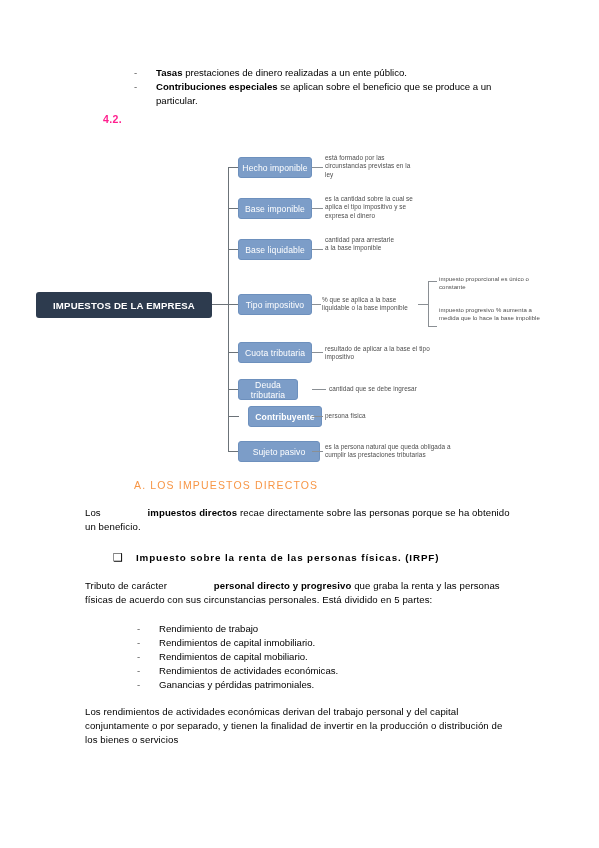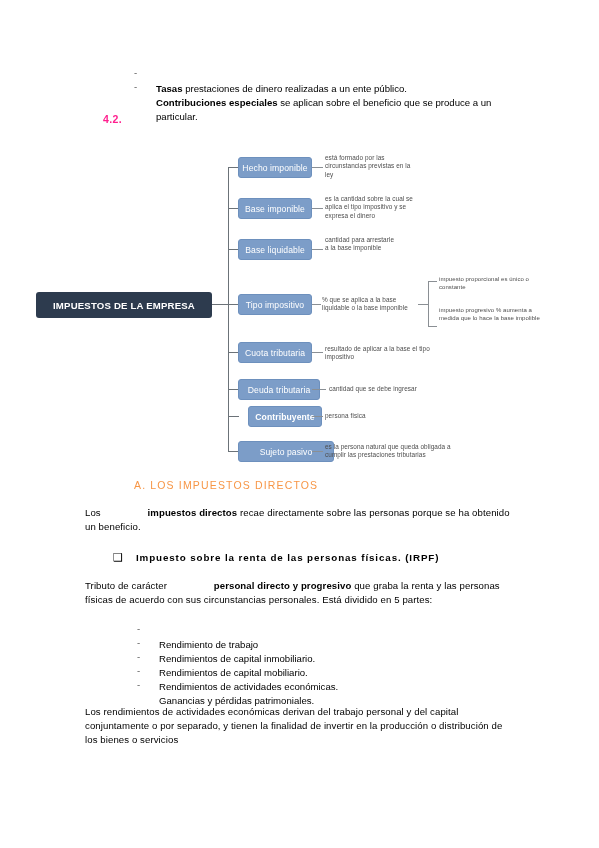--- a/index.html
+++ b/index.html
@@ -33,21 +33,21 @@
     display: flex;
     font-size: 9.6px;
     line-height: 14.2px;
     color: #000;
   }
   .bullet-dash {
     width: 22px;
     flex: 0 0 22px;
     color: #555;
   }
-  .bullet-txt { flex: 1 1 auto; margin-top: 16px; }
+  .bullet-txt { flex: 1 1 auto; }
 
   
   .h-num {
     position: absolute;
     font-weight: bold;
     font-size: 10.5px;
     color: #ff1f8e;
     letter-spacing: 0.04em;
   }
   .h-pink {
@@ -186,31 +186,31 @@
     <div class="line line-thin-h" style="left:428px; top:326px; width:9px;"></div>
     <div class="desc2" style="left:439px; top:275px; width:105px;">impuesto proporcional es único o constante</div>
     <div class="desc2" style="left:439px; top:306px; width:105px;">impuesto progresivo % aumenta a medida que lo hace la base impolible</div>
 
     <div class="line line-h" style="left:228px; top:352px; width:11px;"></div>
     <div class="node" style="left:238px; top:342px; width:74px; height:21px;">Cuota tributaria</div>
     <div class="line line-thin-h" style="left:312px; top:352px; width:11px;"></div>
     <div class="desc" style="left:325px; top:345px; width:114px;">resultado de aplicar a la base el tipo impositivo</div>
 
     <div class="line line-h" style="left:228px; top:389px; width:11px;"></div>
-    <div class="node" style="left:238px; top:379px; width:82px; height:21px;">Deuda tributaria</div>
+    <div class="node" style="left:238px; top:379px; width:60px; height:21px;">Deuda tributaria</div>
     <div class="line line-thin-h" style="left:312px; top:389px; width:14px;"></div>
     <div class="desc" style="left:329px; top:385px; width:130px;">cantidad que se debe ingresar</div>
 
     <div class="line line-h" style="left:228px; top:416px; width:11px;"></div>
     <div class="node" style="left:248px; top:406px; width:74px; height:21px;font-weight:bold;">Contribuyente</div>
     <div class="line line-thin-h" style="left:312px; top:416px; width:11px;"></div>
     <div class="desc" style="left:325px; top:412px; width:90px;">persona física</div>
 
     <div class="line line-h" style="left:228px; top:451px; width:11px;"></div>
-    <div class="node" style="left:238px; top:441px; width:96px; height:21px;">Sujeto pasivo</div>
+    <div class="node" style="left:238px; top:441px; width:82px; height:21px;">Sujeto pasivo</div>
     <div class="line line-thin-h" style="left:312px; top:451px; width:11px;"></div>
     <div class="desc" style="left:325px; top:443px; width:128px;">es la persona natural que queda obligada a cumplir las prestaciones tributarias</div>
 
   </div>
 
   <div class="h-orange" style="left:134px; top:479px;">A. LOS IMPUESTOS DIRECTOS</div>
 
   <div class="para" style="left:85px; top:506px; width:425px;"><span>Los </span><b>impuestos directos</b><span> recae directamente sobre las personas porque se ha obtenido un beneficio.</span></div>
 
   <div class="sq-bullet" style="left:113px; top:551px;">❑</div>

